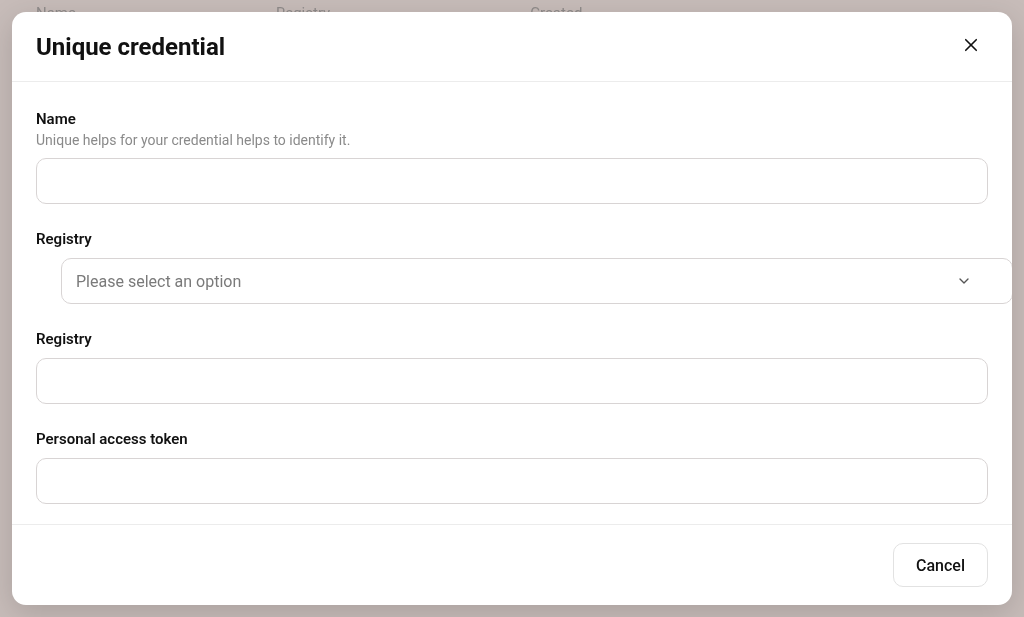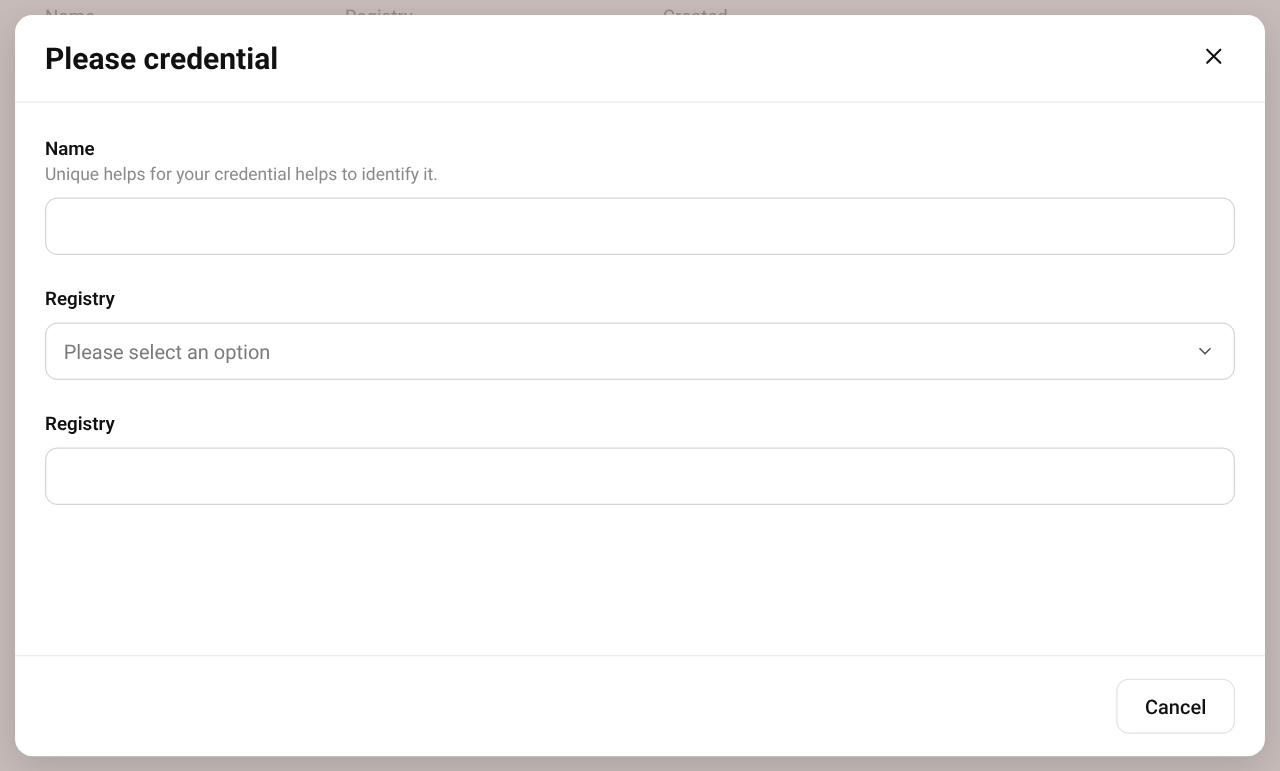--- a/index.html
+++ b/index.html
@@ -110,20 +110,21 @@
       padding: 0 40px 0 14px;
       font-size: 16px;
       font-family: inherit;
       color: #7a7a7a;
       background: #fff;
       outline: none;
       appearance: none;
       -webkit-appearance: none;
       -moz-appearance: none;
       cursor: pointer;
+      margin-left: 25px;
     }
     .chevron {
       position: absolute;
       right: 16px;
       top: 50%;
       transform: translateY(-50%);
       pointer-events: none;
       color: #555;
     }
     .chevron svg {
@@ -162,21 +163,21 @@
 <body>
 
 <div class="bg-table">
   <span>Name</span>
   <span>Registry</span>
   <span>Created</span>
 </div>
 
 <div class="modal">
   <div class="modal-header">
-    <h1 class="modal-title">Please credential</h1>
+    <h1 class="modal-title">Unique credential</h1>
     <button class="close-btn" aria-label="Close">
       <span>
         <svg viewBox="0 0 24 24" fill="none" stroke="currentColor" stroke-width="2.2" stroke-linecap="round">
           <line x1="5" y1="5" x2="19" y2="19"></line>
           <line x1="19" y1="5" x2="5" y2="19"></line>
         </svg>
       </span>
     </button>
   </div>
 
@@ -200,19 +201,23 @@
           </svg>
         </span>
       </div>
     </div>
 
     <div class="form-group">
       <label class="form-label" style="margin-bottom:10px;">Registry</label>
       <input type="text" class="form-input" value="" style="">
     </div>
 
+    <div class="form-group">
+      <label class="form-label" style="margin-bottom:10px;">Personal access token</label>
+      <input type="password" class="form-input" value="" style="">
+    </div>
 
   </div>
 
   <div class="modal-footer">
     <button class="btn btn-secondary">Cancel</button>
   </div>
 </div>
 
 </body></html>

